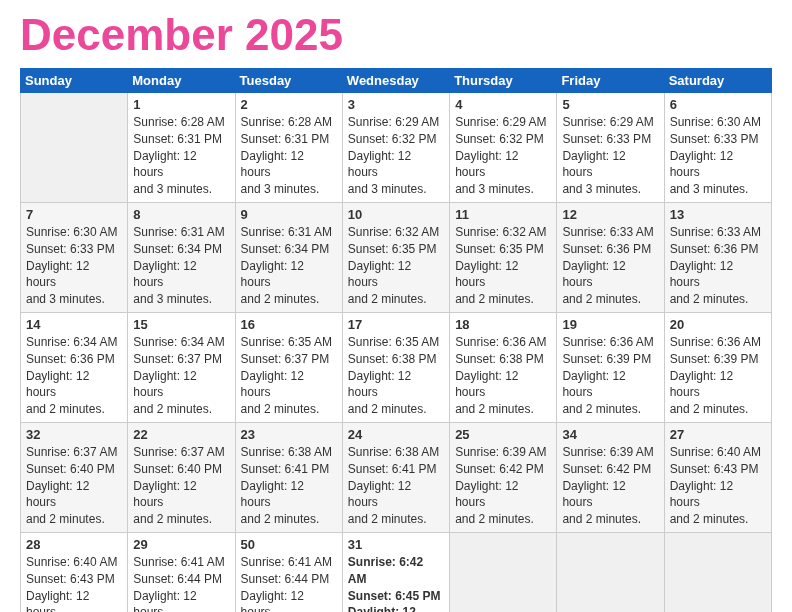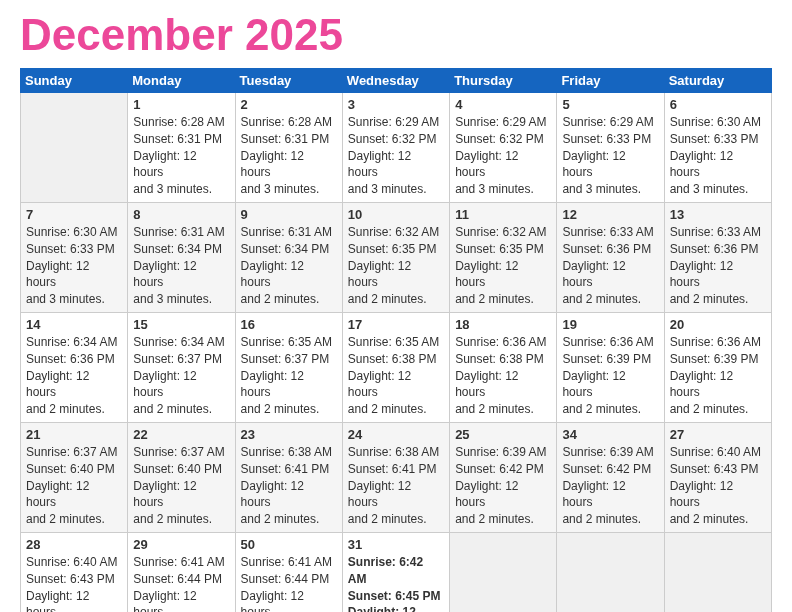--- a/index.html
+++ b/index.html
@@ -250,21 +250,21 @@
         <td>
           <span class="day-num">20</span>
           <div class="day-info" style="white-space: pre-line;">Sunrise: 6:36 AM
 Sunset: 6:39 PM
 Daylight: 12 hours
 and 2 minutes.</div>
         </td>
       </tr>
       <tr>
         <td>
-          <span class="day-num">21</span>
+          <span class="day-num">32</span>
           <div class="day-info" style="white-space: pre-line;">Sunrise: 6:37 AM
 Sunset: 6:40 PM
 Daylight: 12 hours
 and 2 minutes.</div>
         </td>
         <td>
           <span class="day-num">22</span>
           <div class="day-info" style="white-space: pre-line;">Sunrise: 6:37 AM
 Sunset: 6:40 PM
 Daylight: 12 hours

